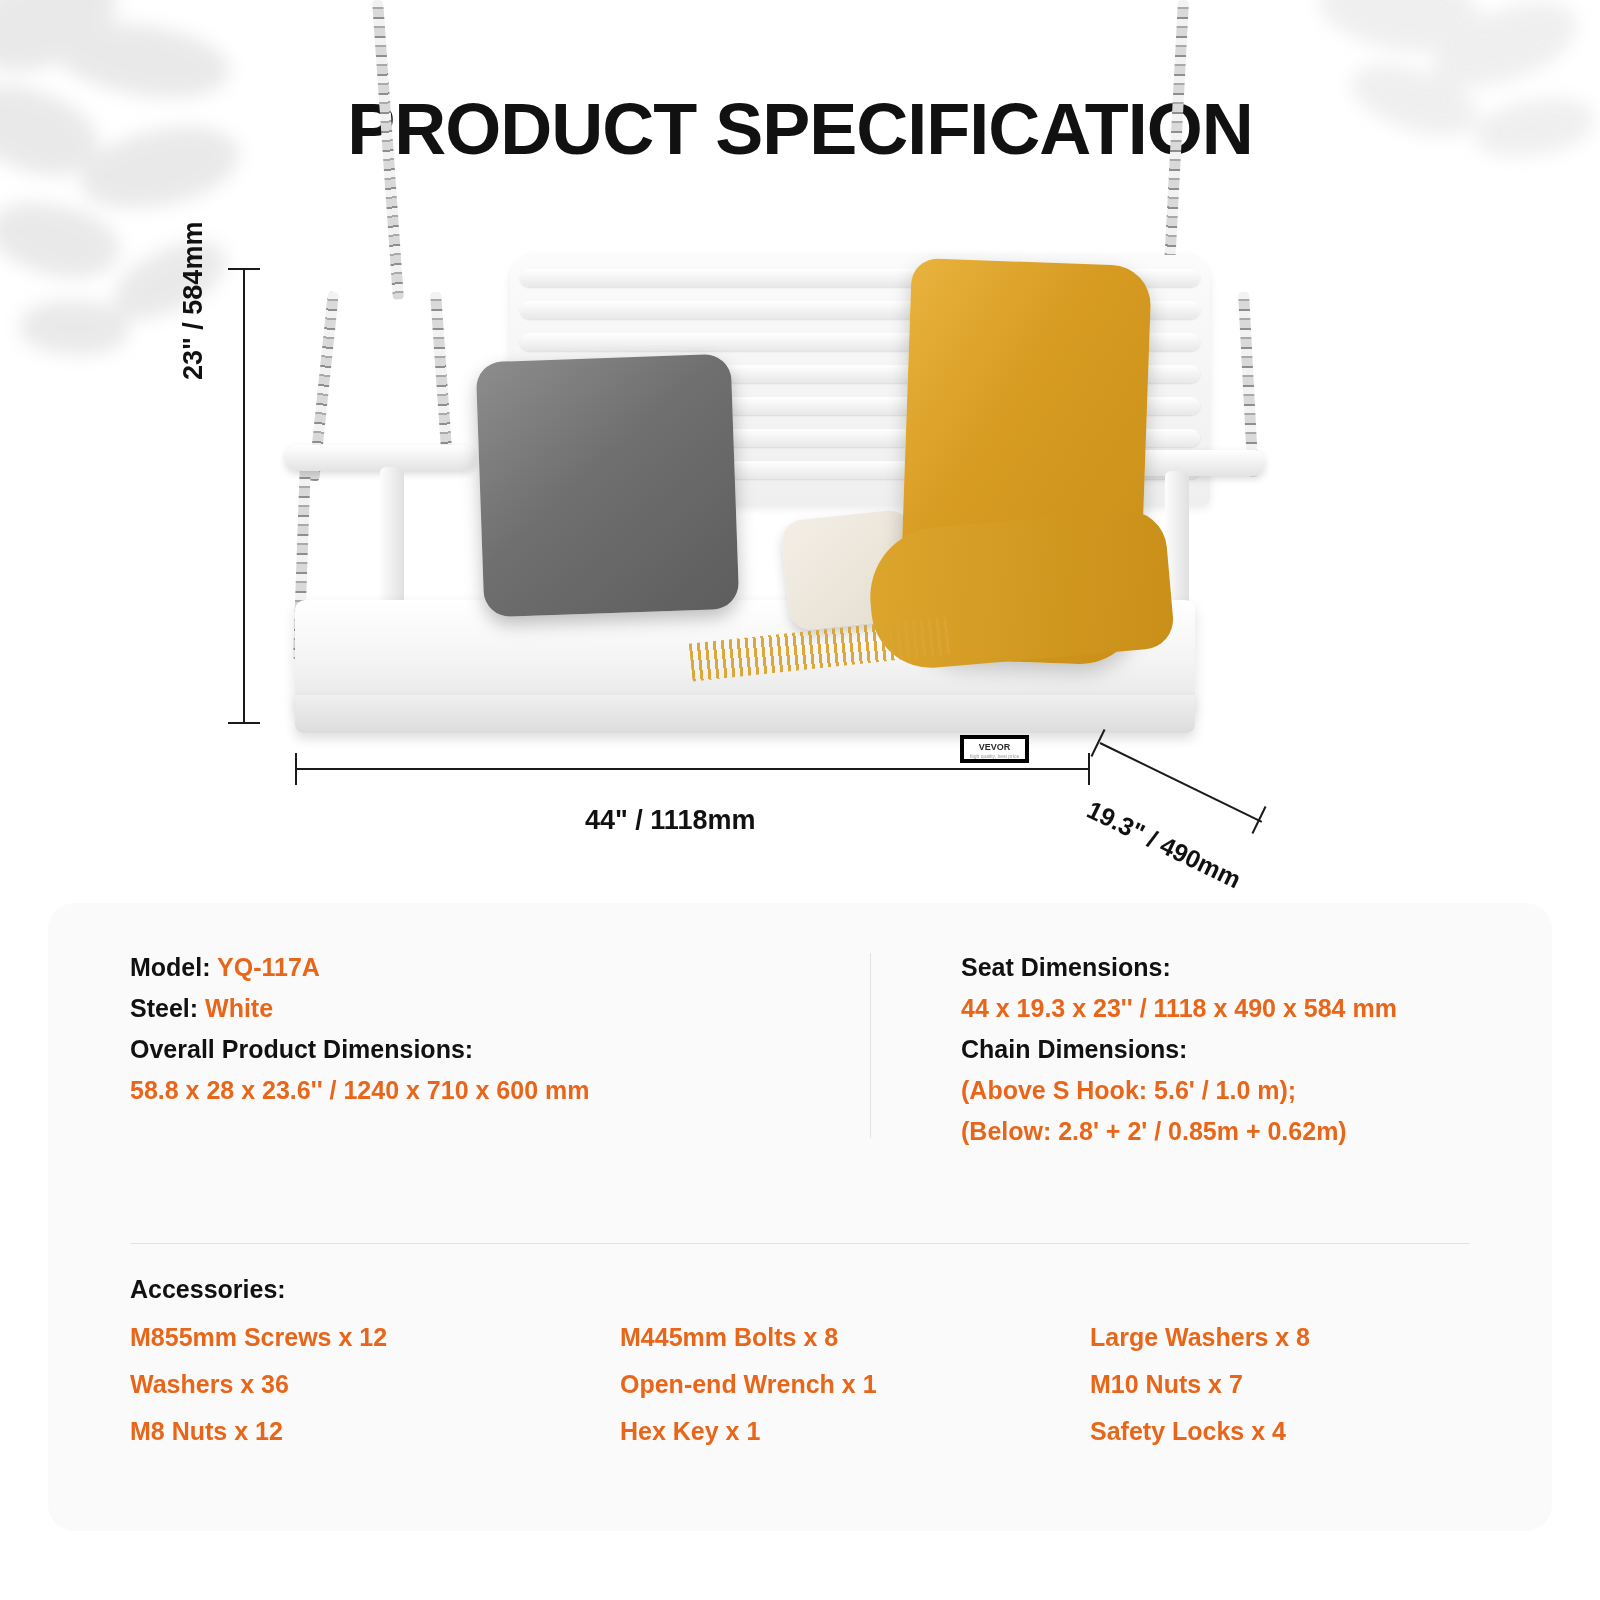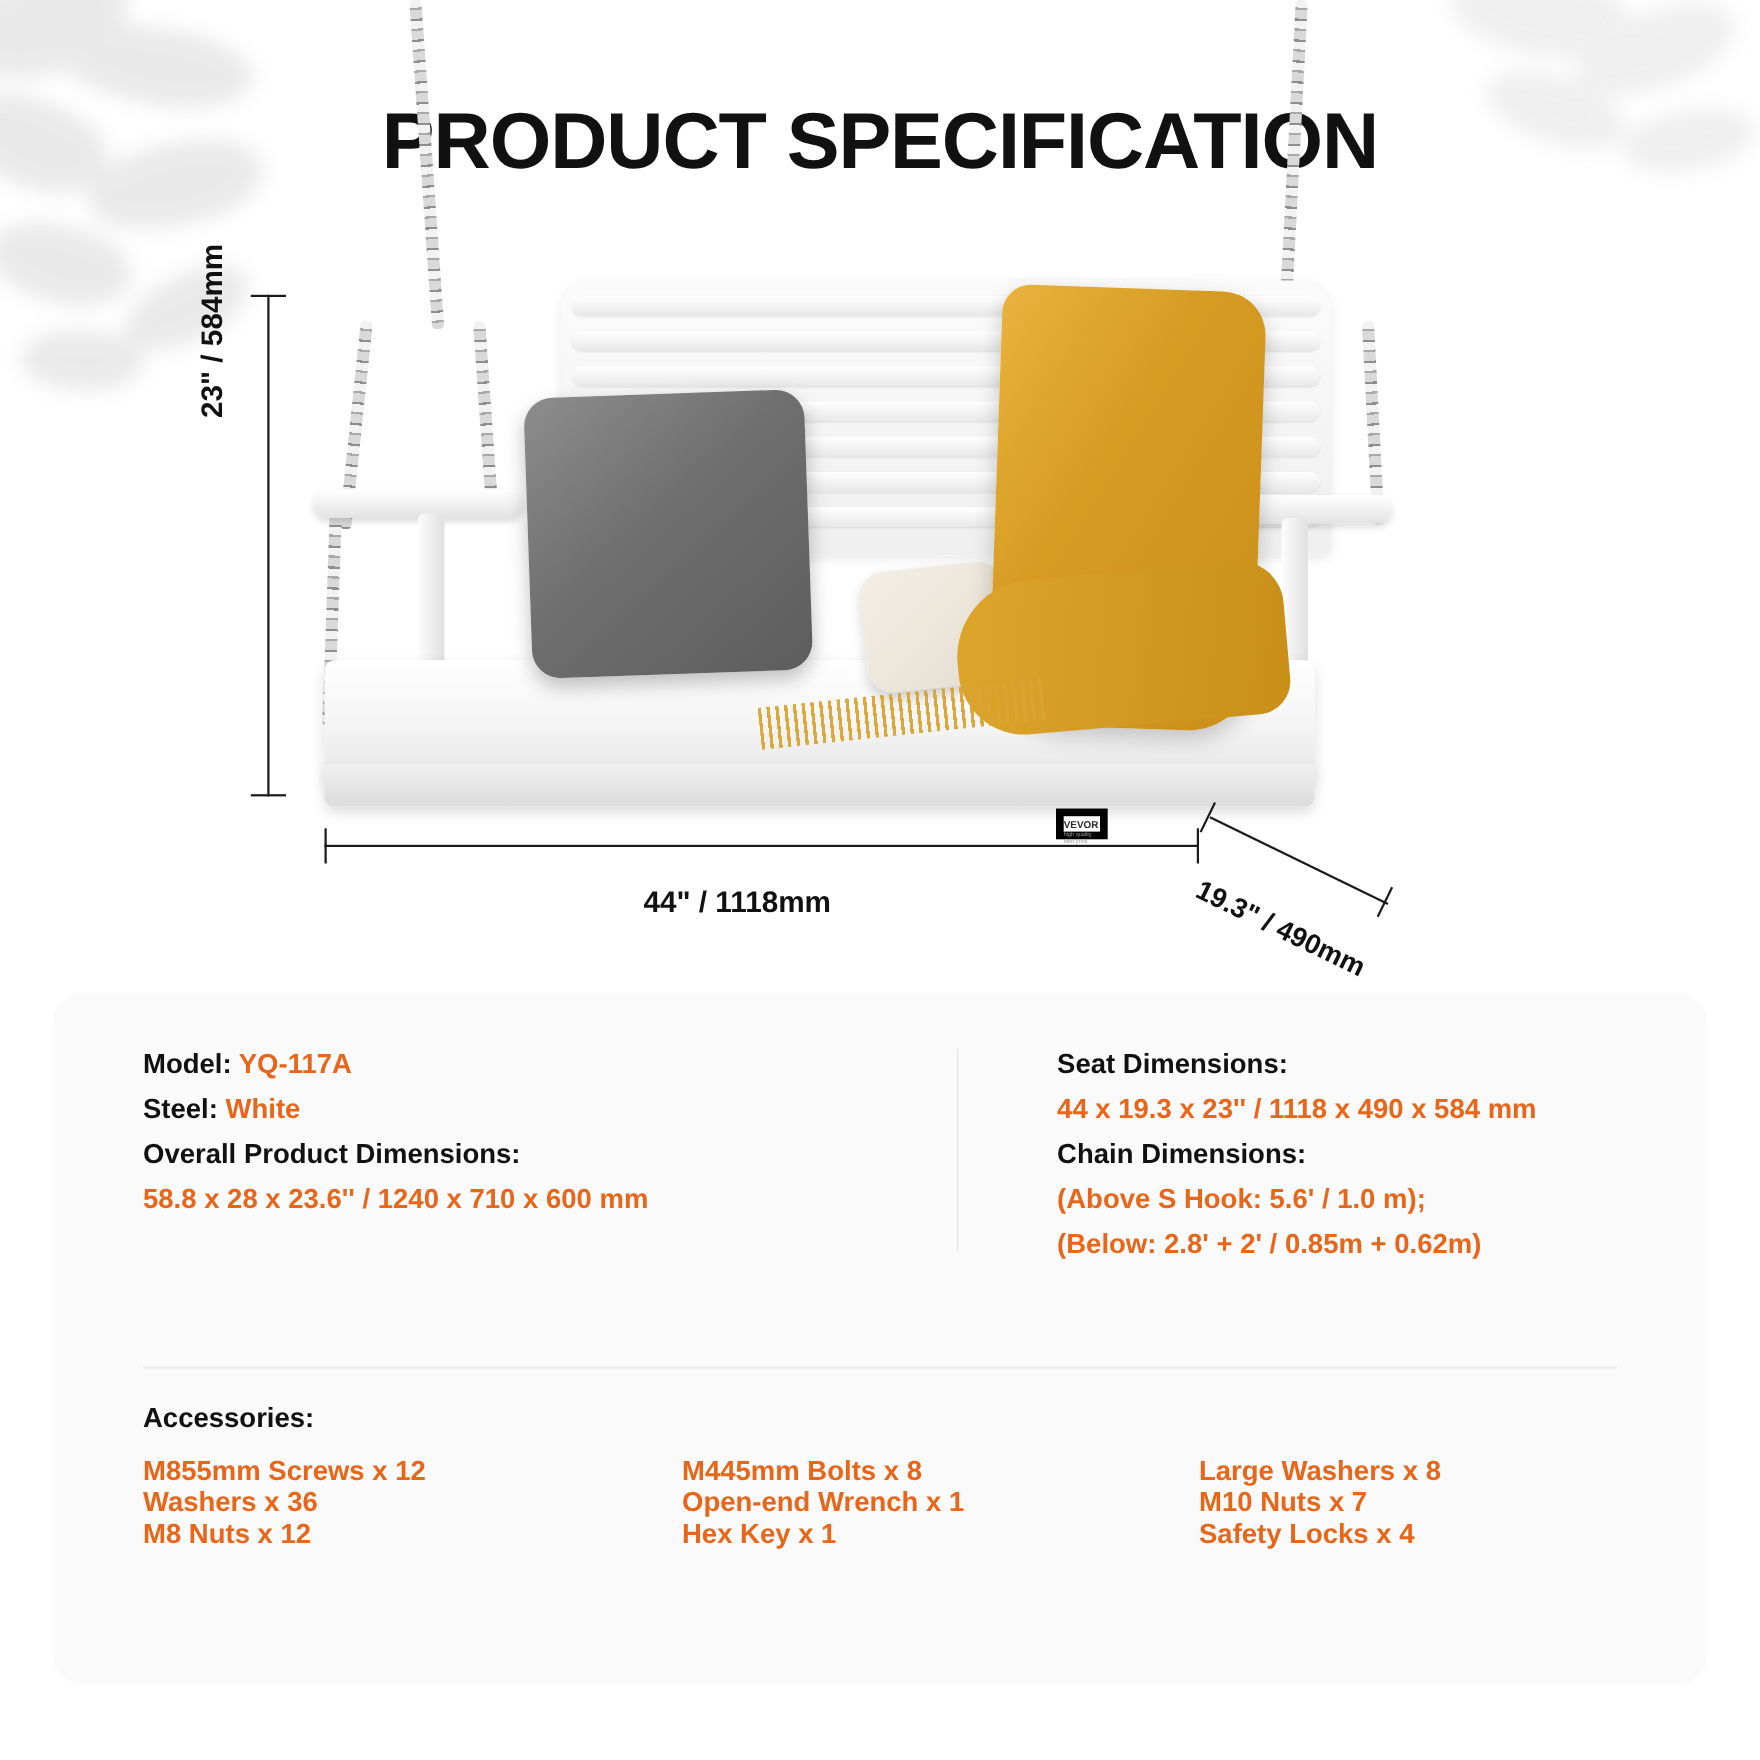--- a/index.html
+++ b/index.html
@@ -188,28 +188,28 @@
     background: repeating-linear-gradient(
        to right, #d9a431 0px, #d9a431 3px, transparent 3px, transparent 8px);
     transform: rotate(-6deg);
     opacity: 0.95;
   }
 
   .vevor-tag {
     position: absolute;
     left: 960px;
     top: 735px;
-    width: 47px;
+    width: 69px;
     height: 28px;
     background: #ffffff;
-    border: 7px solid #000000;
+    border: 4px solid #000000;
     font-size: 9px;
     font-weight: bold;
     color: #2b2b2b;
-    text-align: left;
+    text-align: center;
     line-height: 12px;
     padding-top: 2px;
     box-sizing: border-box;
   }
   .vevor-tag span.sub {
     display: block;
     font-size: 5px;
     font-weight: normal;
     color: #9a9a9a;
     line-height: 6px;
@@ -369,20 +369,21 @@
     font-weight: bold;
     color: #111111;
   }
   .acc-grid {
     position: absolute;
     left: 82px;
     top: 420px;
     width: 1340px;
     display: grid;
     grid-template-columns: 490px 470px auto;
+    row-gap: 18px;
   }
   .acc-item {
     font-size: 25px;
     font-weight: bold;
     color: #e8661a;
     white-space: nowrap;
   }
 </style>
 </head>
 <body>

